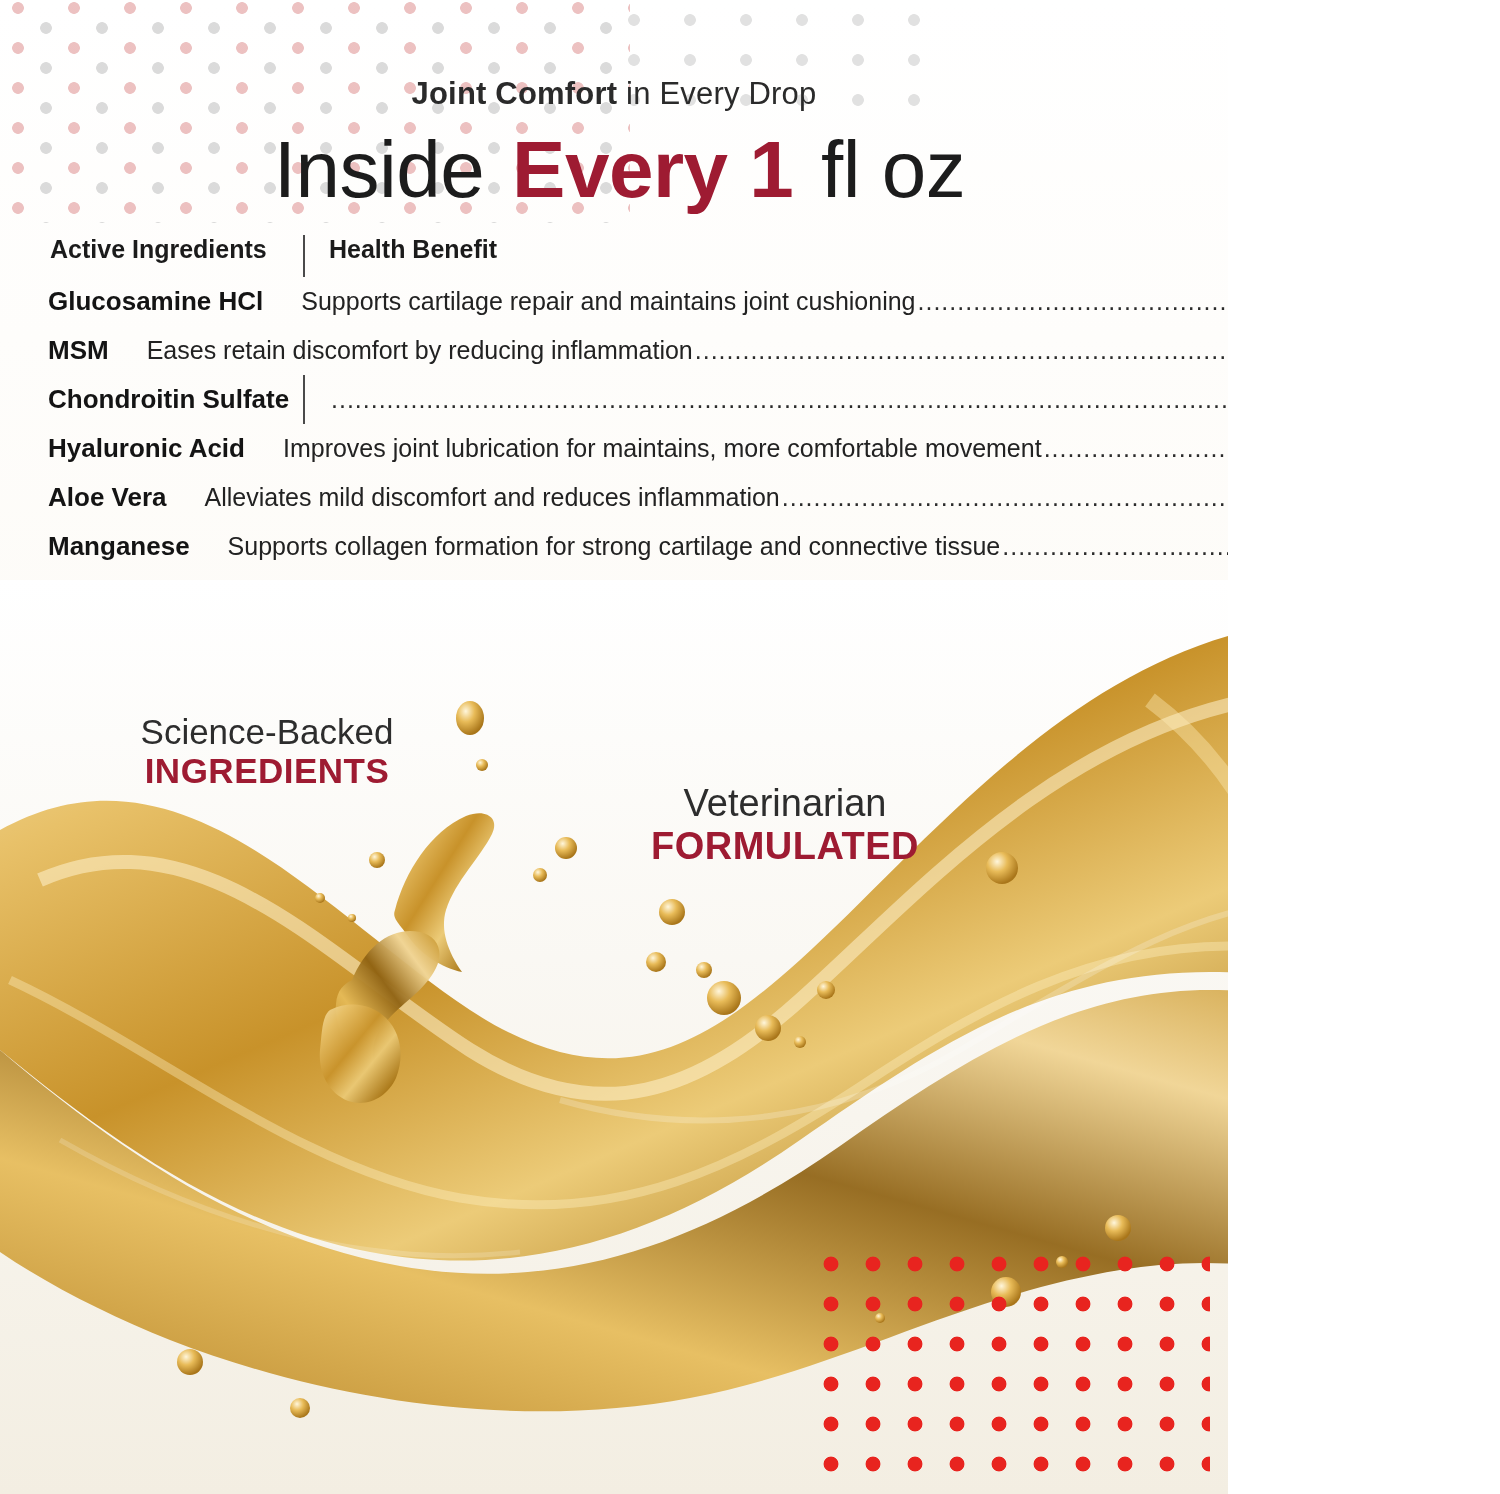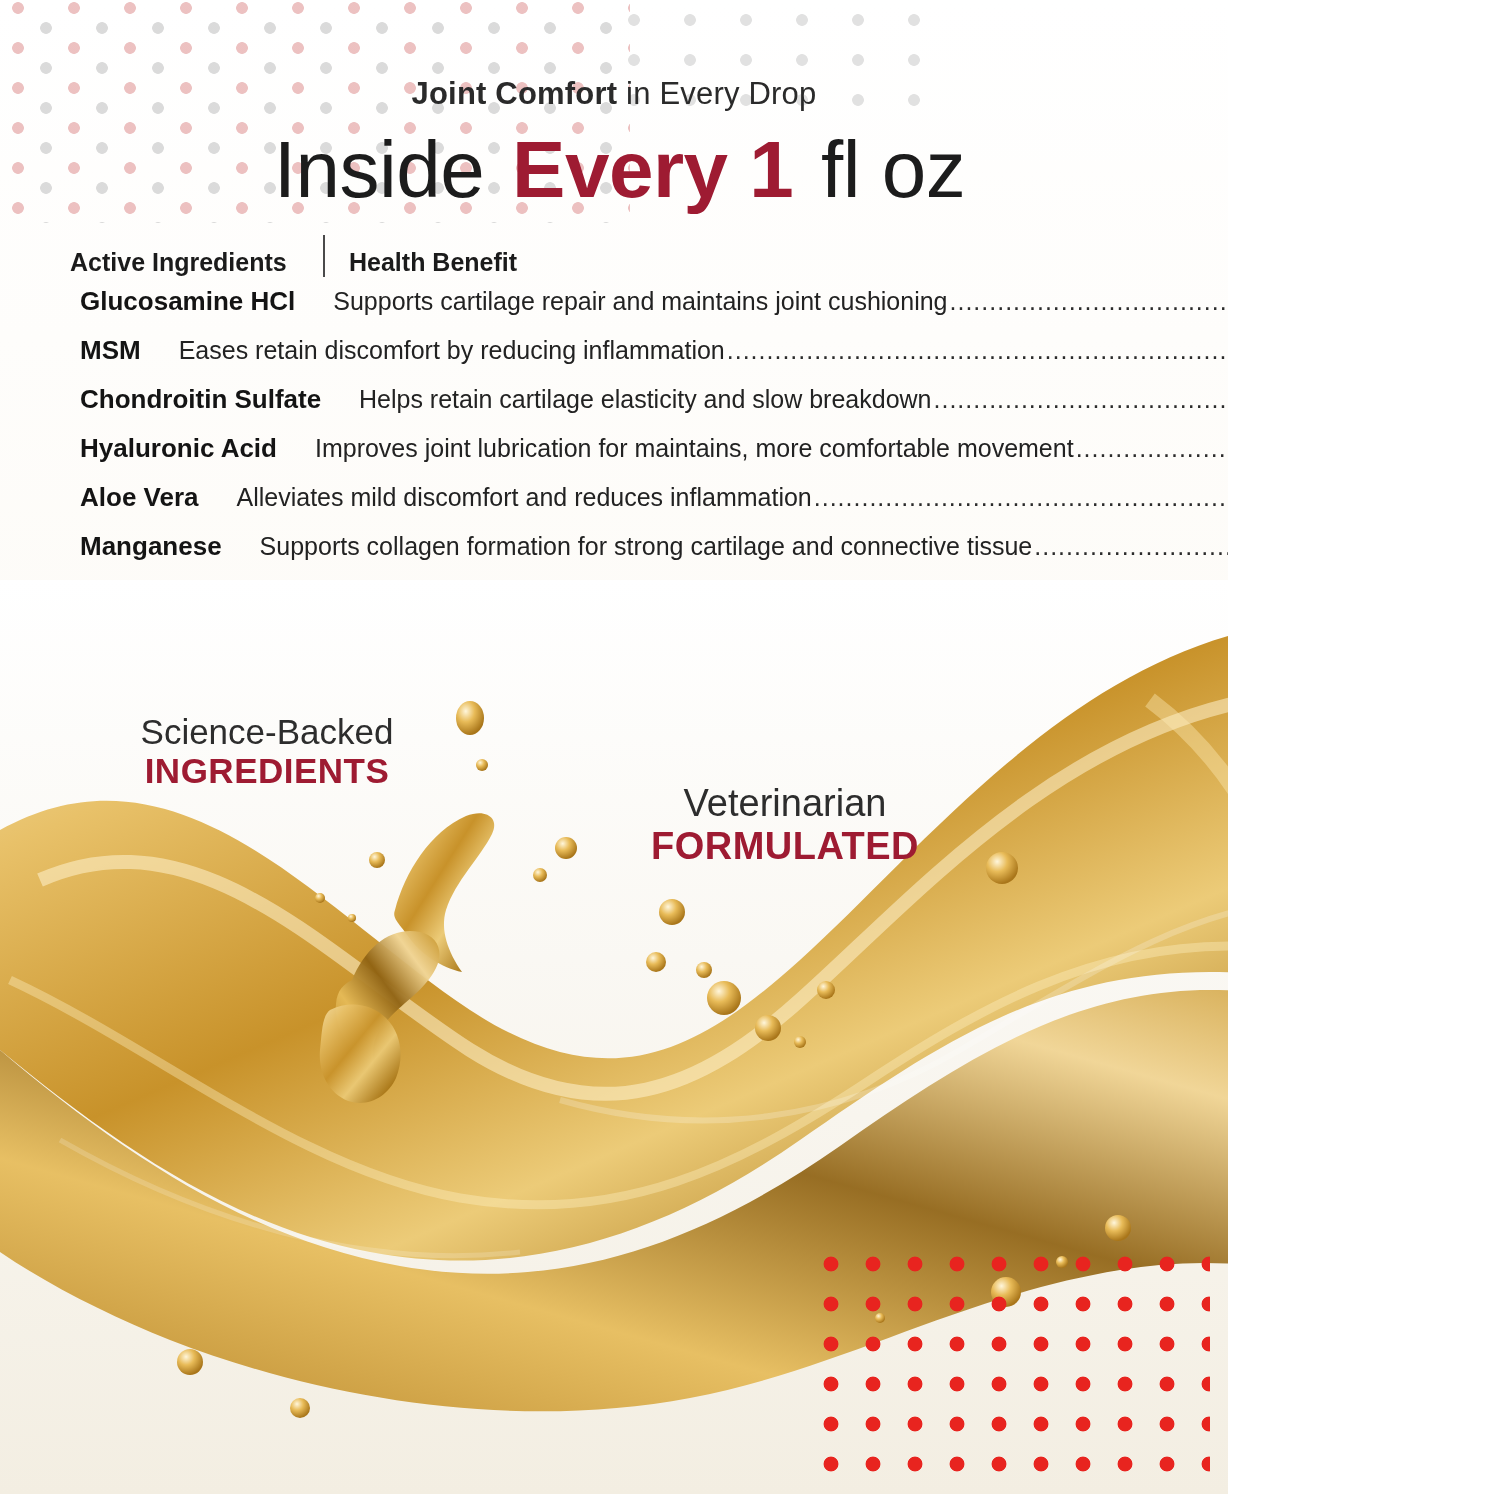--- a/index.html
+++ b/index.html
@@ -75,26 +75,24 @@
 
   
   .table {
     position: absolute;
     left: 48px;
     top: 235px;
     width: 1404px;
   }
   .thead {
     display: flex;
-    align-items: flex-end;
     height: 42px;
     font-weight: bold;
     font-size: 25px;
     color: #1b1b1b;
-    margin-left: 20px;
   }
   .col-name {
     width: 255px;
     text-align: right;
     padding-right: 14px;
   }
   .thead .col-name { text-align: left; padding-left: 2px; }
   .col-sep {
     width: 2px;
     background: #4a4a4a;
@@ -116,21 +114,20 @@
   .row {
     display: flex;
     align-items: center;
     height: 49px;
   }
   .row .col-name {
     font-weight: bold;
     font-size: 26px;
     color: #141414;
     white-space: nowrap;
-    margin-left: 32px;
   }
   .row .col-benefit {
     display: flex;
     align-items: baseline;
     font-size: 25px;
     color: #222;
     white-space: nowrap;
   }
   .benefit-text { }
   .leader {
@@ -219,21 +216,20 @@
         <span class="benefit-text">Eases retain discomfort by reducing inflammation</span>
         <span class="leader">.................................................................................................................</span>
 
       </div>
     </div>
 
     <div class="row">
       <div class="col-name">Chondroitin Sulfate</div>
       <div class="col-sep"></div>
       <div class="col-benefit">
-        <span class="benefit-text">Helps retain cartilage elasticity and slow breakdown</span>
         <span class="leader">.................................................................................................................</span>
 
       </div>
     </div>
 
     <div class="row">
       <div class="col-name">Hyaluronic Acid</div>
       <div class="col-sep"></div>
       <div class="col-benefit">
         <span class="benefit-text">Improves joint lubrication for maintains, more comfortable movement</span>

